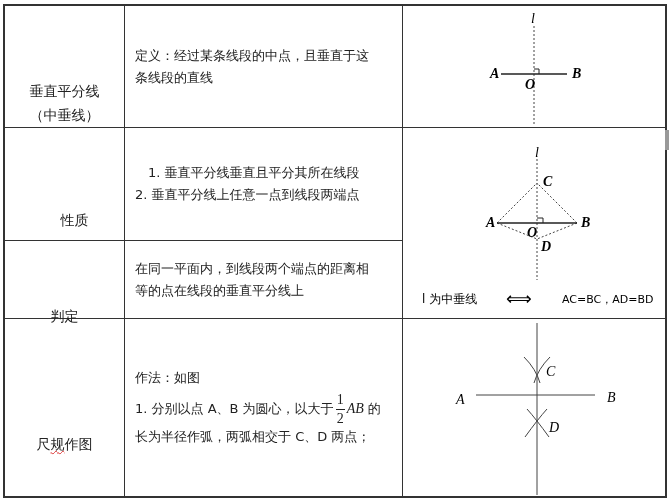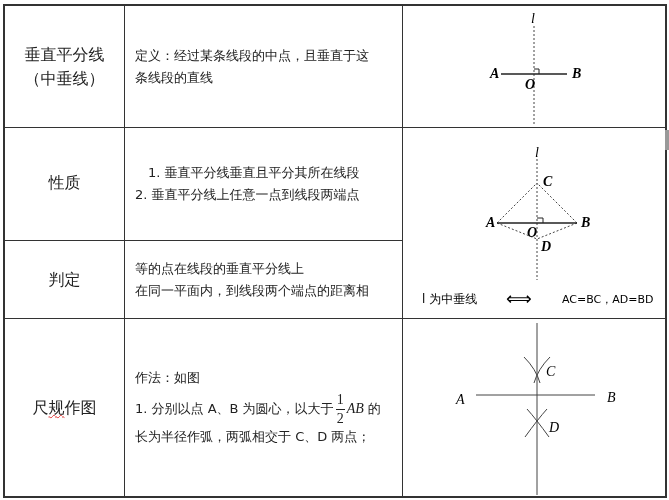--- a/index.html
+++ b/index.html
@@ -1,21 +1,21 @@
 <!DOCTYPE html>
 <html><head>
   <meta charset="utf-8">
   <style>
     html, body { margin: 0; padding: 0; background: #ffffff; }
     body { width: 669px; height: 500px; position: relative; overflow: hidden;
            font-family: "DejaVu Sans", "Liberation Sans", sans-serif; color: #222; }
     .tbl { position: absolute; left: 3px; top: 4px; width: 664px; height: 493px; }
     .line { position: absolute; background: #333; }
     .cell { position: absolute; display: flex; align-items: center; box-sizing: border-box; }
-    .head { justify-content: center; text-align: center; font-size: 16px; line-height: 24px; }
+    .head { justify-content: center; text-align: center; font-size: 14px; line-height: 24px; margin-top: 36px; }
     .body { padding-left: 9px; padding-right: 4px; font-size: 13px; line-height: 22px; }
     .body p { margin: 0; }
     .fig { position: absolute; }
     .frac { display: inline-flex; flex-direction: column; align-items: center; vertical-align: middle;
             font-family: "Liberation Serif", serif; font-size: 14px; line-height: 14px; margin: 0 2px; }
     .frac .bar { width: 9px; height: 1px; background: #222; margin: 2px 0; }
     .ital { font-family: "Liberation Serif", serif; font-style: italic; font-size: 14px; }
     .wavy { text-decoration: underline wavy #d33; text-decoration-thickness: 1px; }
     .scroll-nub { position: absolute; left: 665px; top: 130px; width: 4px; height: 20px; background: #999; }
   </style>
@@ -51,37 +51,37 @@
   <svg class="fig" style="left:401px;top:2px;" width="261" height="121" viewBox="0 0 261 121">
     <line x1="130" y1="20" x2="130" y2="119" stroke="#444" stroke-width="1" stroke-dasharray="2,2"></line>
     <line x1="97" y1="68" x2="163" y2="68" stroke="#222" stroke-width="1.6"></line>
     <polyline points="130,63 135,63 135,68" fill="none" stroke="#222" stroke-width="1"></polyline>
     <text class="ital" x="127" y="17" font-size="12">l</text>
     <text class="ital" x="86" y="72" font-size="11" font-weight="bold">A</text>
     <text class="ital" x="168" y="72" font-size="11" font-weight="bold">B</text>
     <text class="ital" x="121" y="83" font-size="11" font-weight="bold">O</text>
   </svg>
 
-  <div class="cell head" style="left:2px;top:124px;width:119px;height:112px;font-family:Liberation Mono, monospace;">
+  <div class="cell head" style="left:12px;top:124px;width:119px;height:112px;">
     <div>性质</div>
   </div>
   <div class="cell body" style="left:123px;top:124px;width:276px;height:112px;text-align:right;">
     <div>
       <p>1. 垂直平分线垂直且平分其所在线段</p>
       <p>2. 垂直平分线上任意一点到线段两端点</p>
     </div>
   </div>
 
   <div class="cell head" style="left:2px;top:237px;width:119px;height:77px;">
     <div>判定</div>
   </div>
   <div class="cell body" style="left:123px;top:237px;width:276px;height:77px;">
     <div>
+      <p>在同一平面内，到线段两个端点的距离相</p>
       <p>等的点在线段的垂直平分线上</p>
-      <p>在同一平面内，到线段两个端点的距离相</p>
     </div>
   </div>
 
   <svg class="fig" style="left:401px;top:124px;" width="261" height="190" viewBox="0 0 261 190">
     <line x1="133" y1="31" x2="133" y2="152" stroke="#444" stroke-width="1" stroke-dasharray="2,2"></line>
     <line x1="93" y1="95" x2="133" y2="55" stroke="#444" stroke-width="1" stroke-dasharray="2,2"></line>
     <line x1="173" y1="95" x2="133" y2="55" stroke="#444" stroke-width="1" stroke-dasharray="2,2"></line>
     <line x1="93" y1="95" x2="133" y2="111" stroke="#444" stroke-width="1" stroke-dasharray="2,2"></line>
     <line x1="173" y1="95" x2="133" y2="111" stroke="#444" stroke-width="1" stroke-dasharray="2,2"></line>
     <line x1="93" y1="95" x2="173" y2="95" stroke="#222" stroke-width="1.6"></line>

